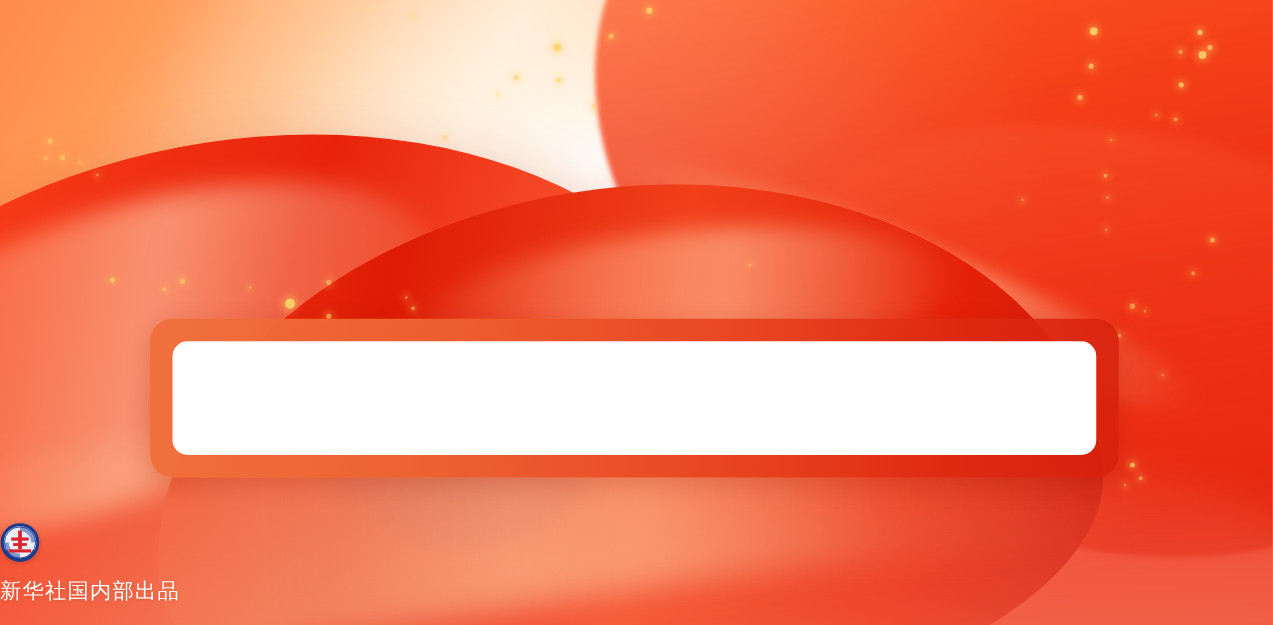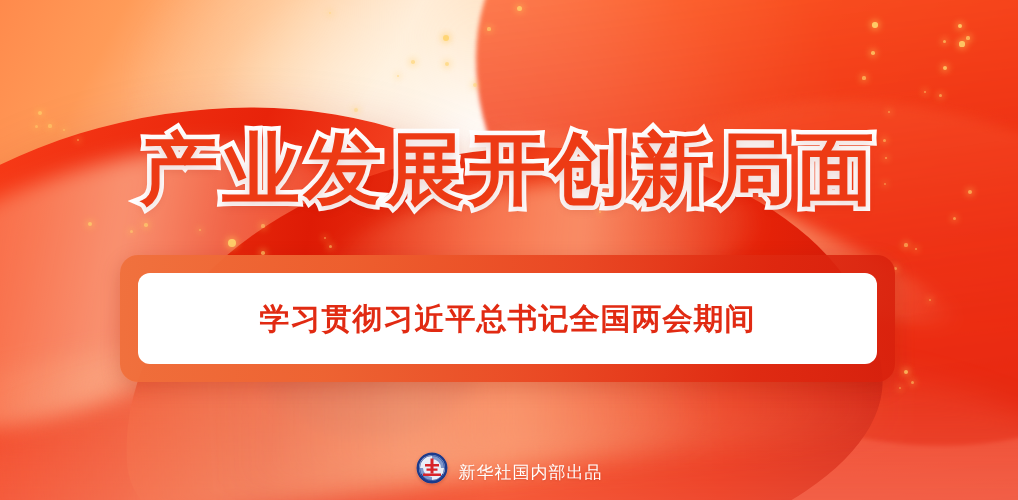--- a/index.html
+++ b/index.html
@@ -197,21 +197,21 @@
     font-size:30px;
     line-height:40px;
     font-weight:700;
     letter-spacing:1px;
     white-space:nowrap;
   }
 
   
   .footer{
     position:absolute;left:0;right:0;bottom:16px;
-    display:flex;align-items:flex-end;justify-content:center;gap:11px;
+    display:flex;align-items:flex-start;justify-content:center;gap:11px;flex-direction:column;
   }
   .logo{
     width:32px;height:32px;border-radius:50%;
     display:block;
     box-shadow:0 1px 3px rgba(120,20,0,.25);
   }
   .footer-text{
     color:#FFFFFF;
     font-size:17px;
     letter-spacing:1px;
@@ -281,25 +281,23 @@
       <div class="sparkle" style="left: 914.6px; top: 247.6px; width: 2.8px; height: 2.8px; opacity: 0.55; background: rgb(255, 211, 107);"></div>
       <div class="sparkle" style="left: 893.5px; top: 266.5px; width: 3px; height: 3px; opacity: 0.6; background: rgb(255, 211, 107);"></div>
       <div class="sparkle" style="left: 903.8px; top: 369.8px; width: 4.4px; height: 4.4px; opacity: 0.8; background: rgb(255, 211, 107);"></div>
       <div class="sparkle" style="left: 910.5px; top: 380.5px; width: 3px; height: 3px; opacity: 0.6; background: rgb(255, 211, 107);"></div>
       <div class="sparkle" style="left: 898.7px; top: 386.7px; width: 2.6px; height: 2.6px; opacity: 0.5; background: rgb(255, 211, 107);"></div>
       <div class="sparkle" style="left: 928.6px; top: 298.6px; width: 2.8px; height: 2.8px; opacity: 0.5; background: rgb(255, 211, 107);"></div>
       <div class="sparkle" style="left: 598.6px; top: 210.6px; width: 2.8px; height: 2.8px; opacity: 0.5; background: rgb(255, 211, 107);"></div>
       <div class="sparkle" style="left: 328.7px; top: 11.7px; width: 2.6px; height: 2.6px; opacity: 0.5; background: rgb(255, 211, 107);"></div>
     </div>
 
-  <div class="title">产业发展开创新局面</div>
 
   <div class="sub-frame">
     <div class="sub-inner">
-      <div class="sub-line">学习贯彻习近平总书记全国两会期间</div>
     </div>
   </div>
 
   <div class="footer">
     <svg class="logo" viewBox="0 0 64 64">
       <circle cx="32" cy="32" r="31" fill="#1B3A8C"></circle>
       <circle cx="32" cy="32" r="26" fill="#E9EEF8"></circle>
       <circle cx="32" cy="32" r="25" fill="none" stroke="#1B3A8C" stroke-width="1.4"></circle>
       <path d="M32 6 A26 26 0 0 1 58 32 L50 32 A18 18 0 0 0 32 14 Z" fill="#2C53A8" opacity=".55"></path>
       <path d="M32 58 A26 26 0 0 1 6 32 L14 32 A18 18 0 0 0 32 50 Z" fill="#2C53A8" opacity=".55"></path>

